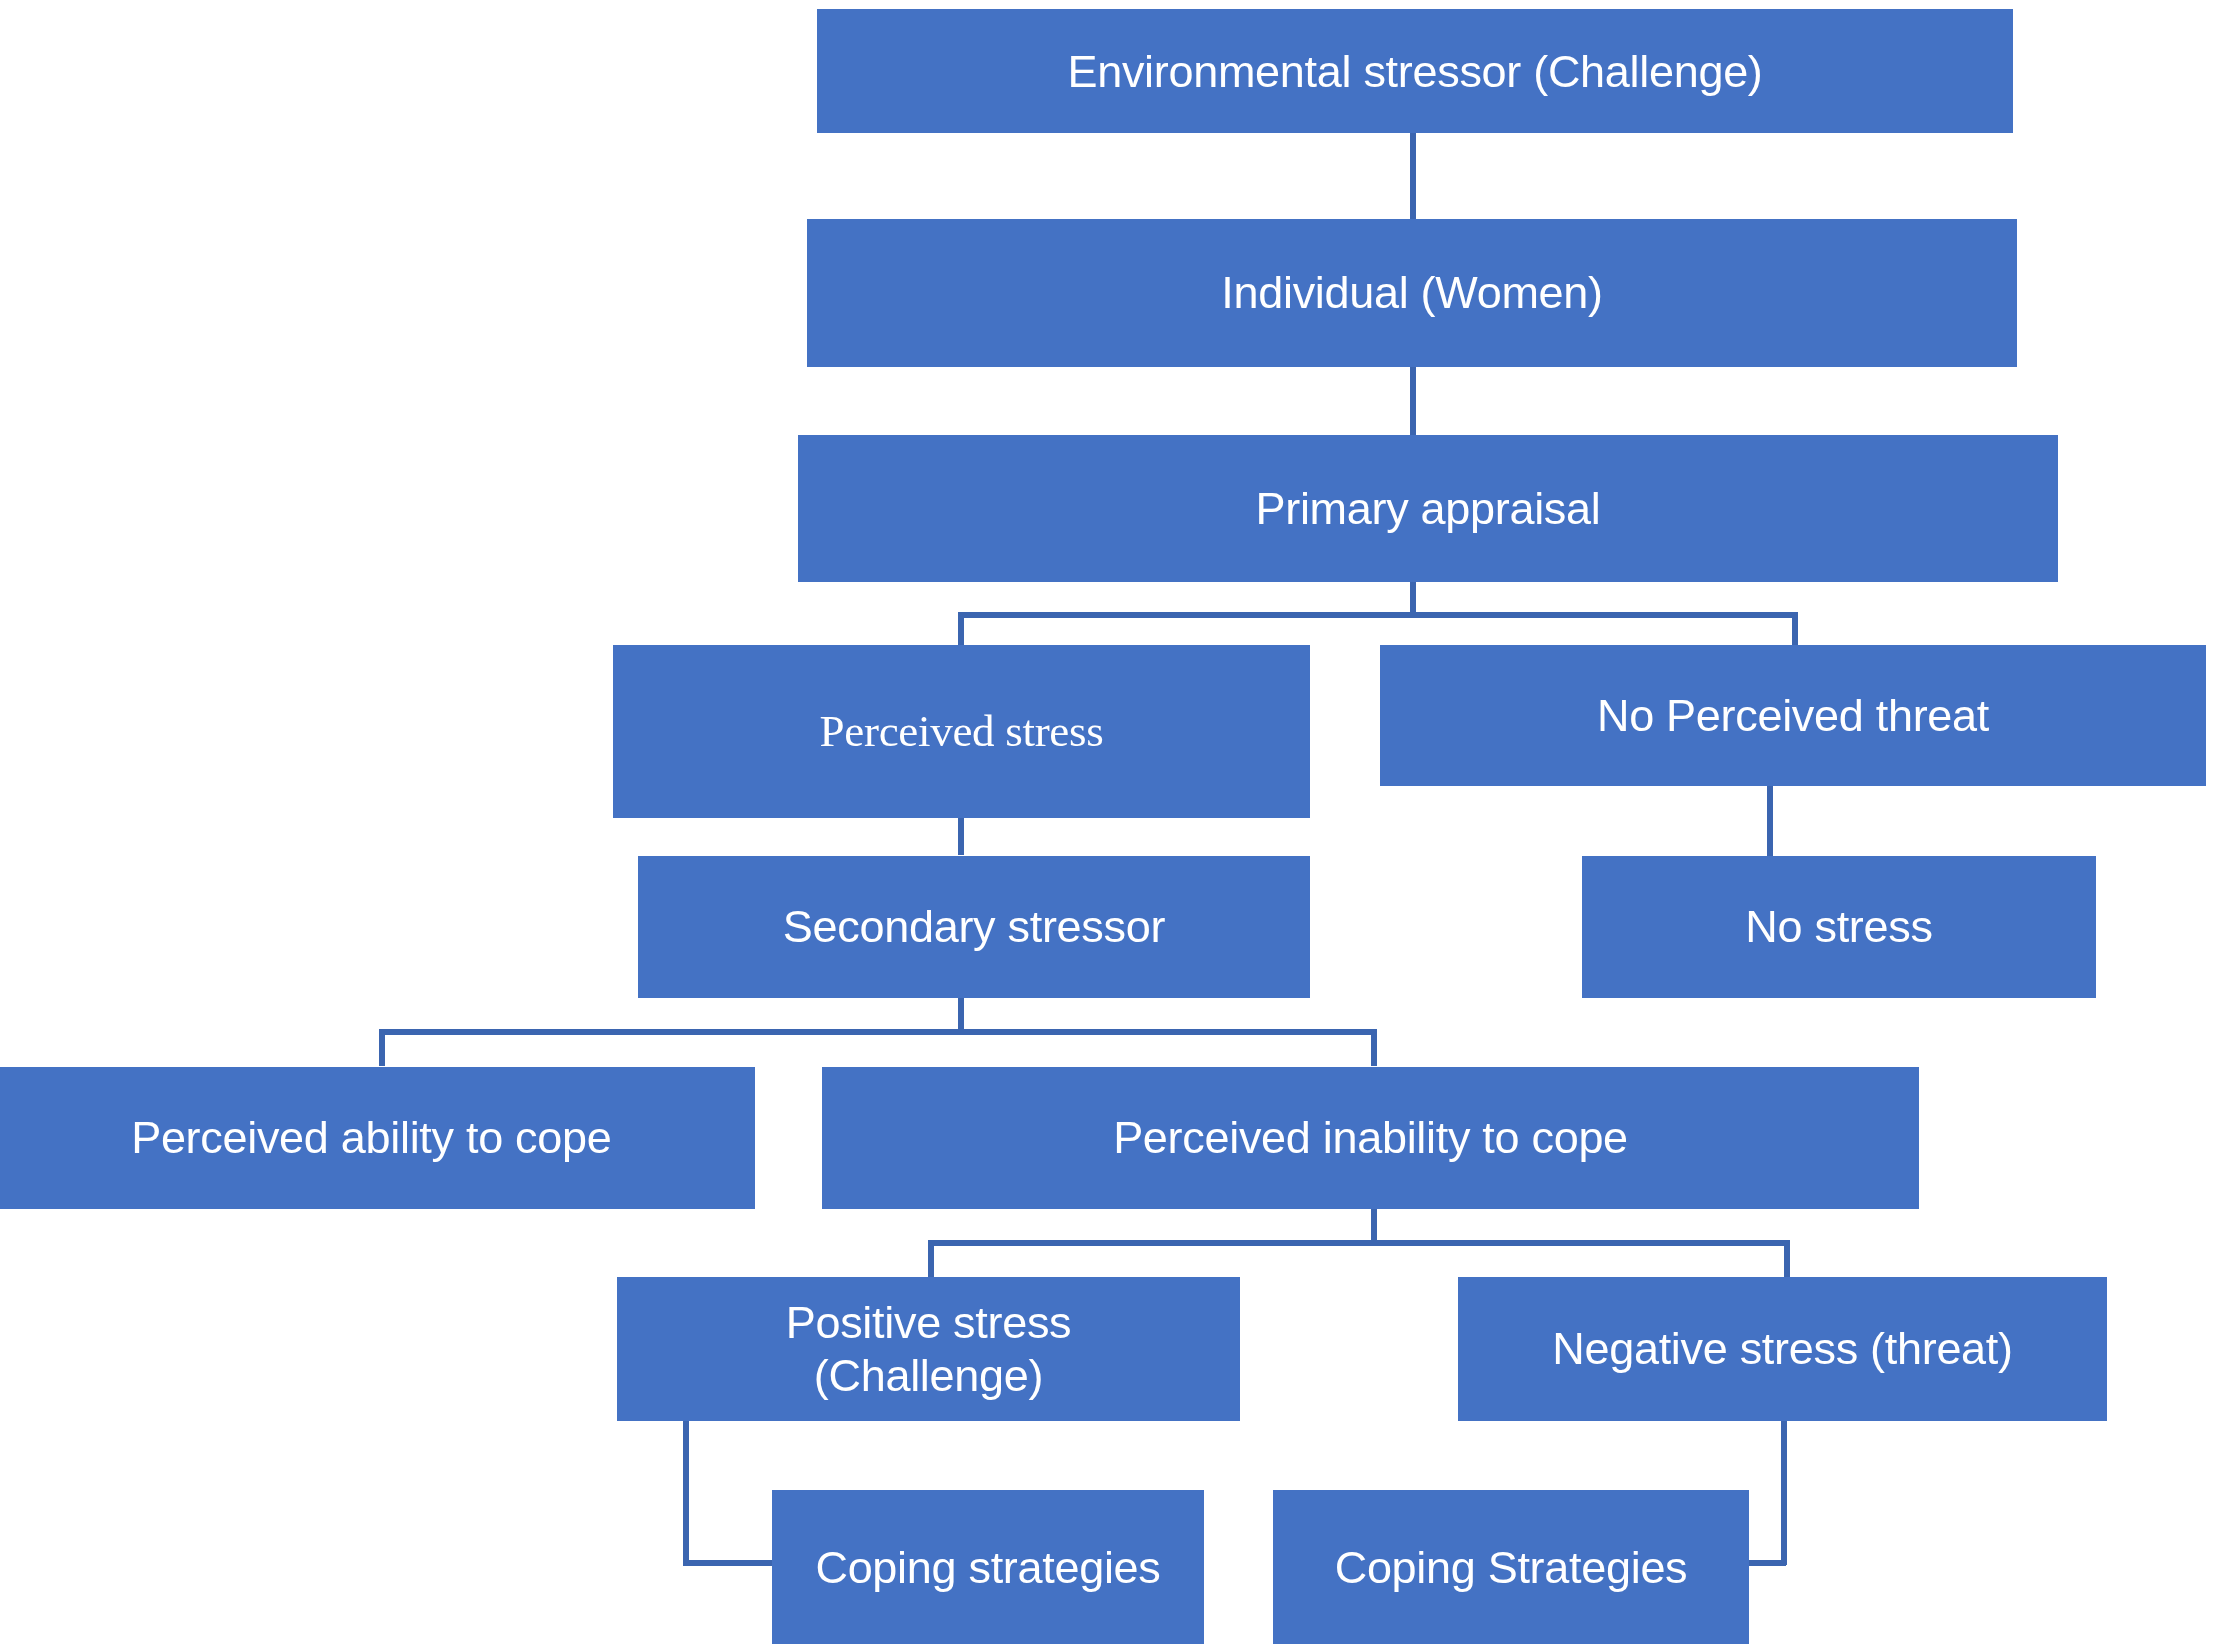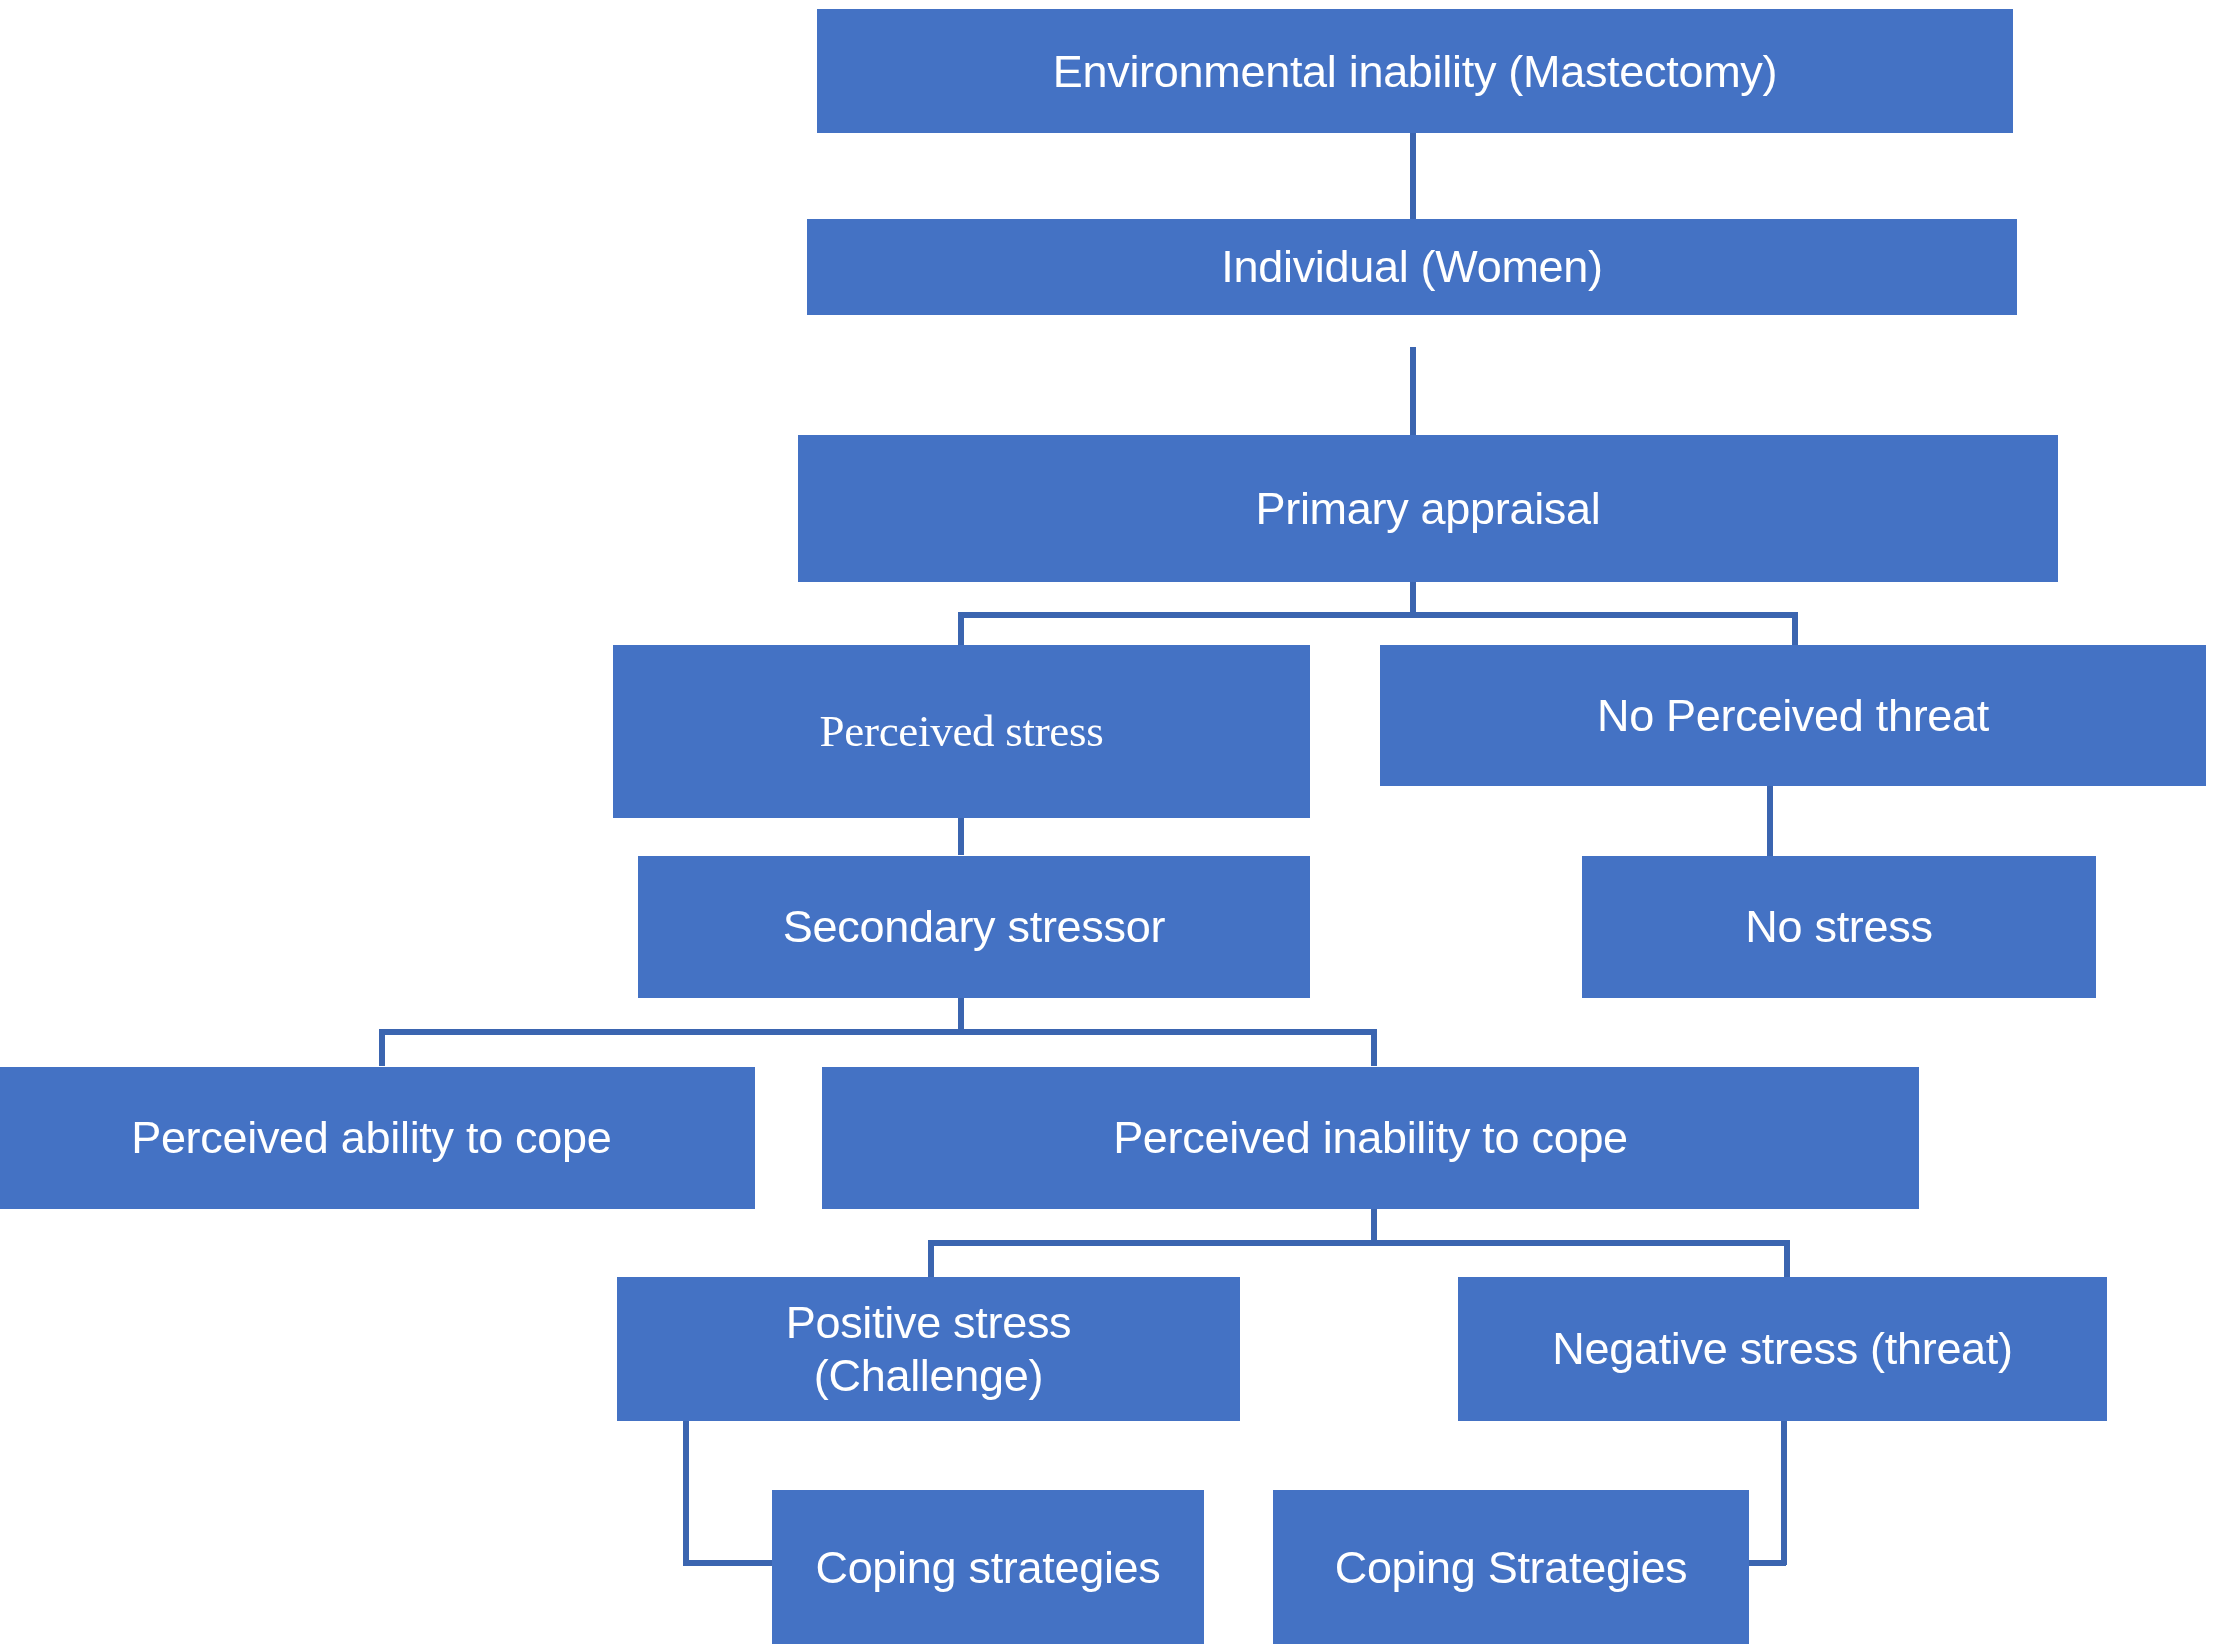--- a/index.html
+++ b/index.html
@@ -59,23 +59,23 @@
   <div class="conn conn-h" style="left:928px; top:1240px; width:862px;"></div>
   <div class="conn conn-v" style="left:928px; top:1240px; height:38px;"></div>
   <div class="conn conn-v" style="left:1784px; top:1240px; height:38px;"></div>
 
   <div class="conn conn-v" style="left:683px; top:1421px; height:144px;"></div>
   <div class="conn conn-h" style="left:683px; top:1560px; width:92px;"></div>
 
   <div class="conn conn-v" style="left:1781px; top:1421px; height:144px;"></div>
   <div class="conn conn-h" style="left:1747px; top:1560px; width:39px;"></div>
 
-  <div class="node" style="left:817px; top:9.2px; width:1196px; height:124px;">Environmental inability (Mastectomy)</div>
+  <div class="node" style="left:817px; top:9.2px; width:1196px; height:124px;">Environmental stressor (Challenge)</div>
 
-  <div class="node" style="left:807px; top:219px; width:1210px; height:96px;">Individual (Women)</div>
+  <div class="node" style="left:807px; top:219px; width:1210px; height:148px;">Individual (Women)</div>
 
   <div class="node" style="left:798px; top:435px; width:1260px; height:147px;">Primary appraisal</div>
 
   <div class="node" style="left:613px; top:645px; width:697px; height:173px;font-family:Liberation Serif, serif;">Perceived stress</div>
 
   <div class="node" style="left:1380px; top:645px; width:826px; height:141px;">No Perceived threat</div>
 
   <div class="node" style="left:638px; top:856px; width:672px; height:142px;">Secondary stressor</div>
 
   <div class="node" style="left:1582px; top:856px; width:514px; height:142px;">No stress</div>

